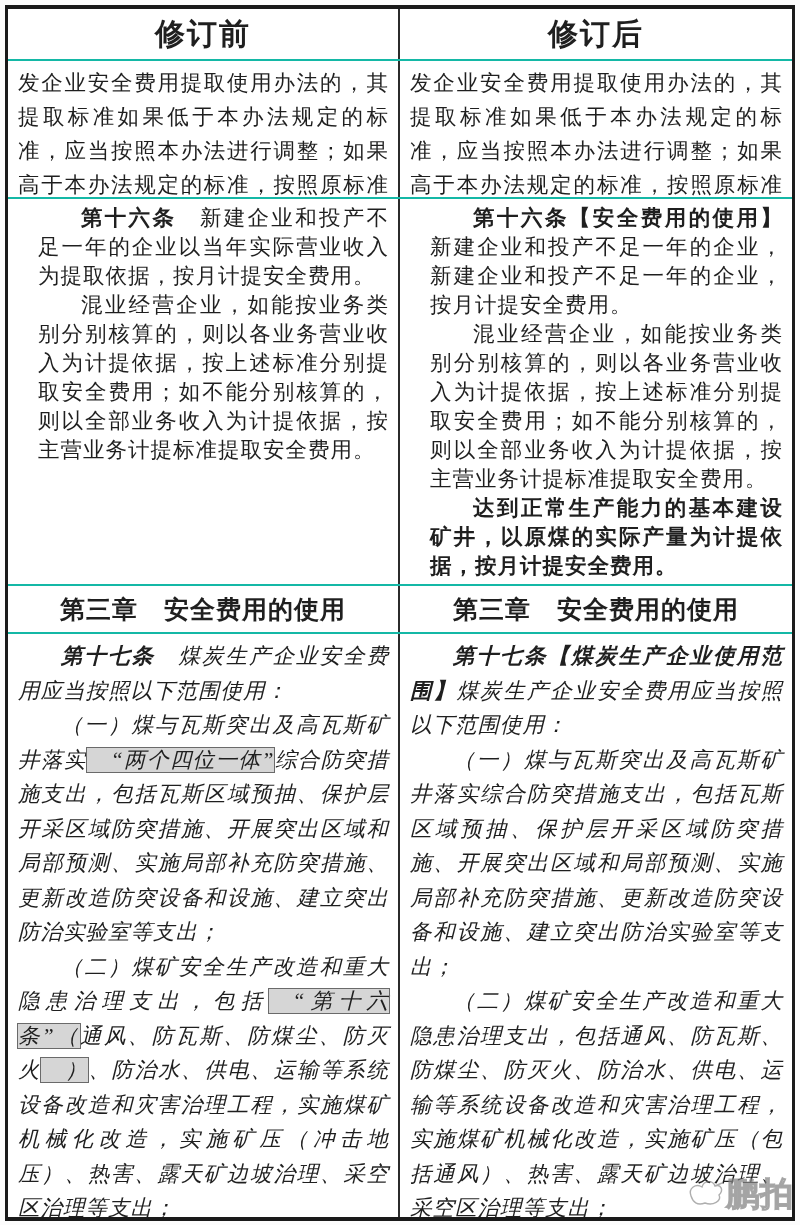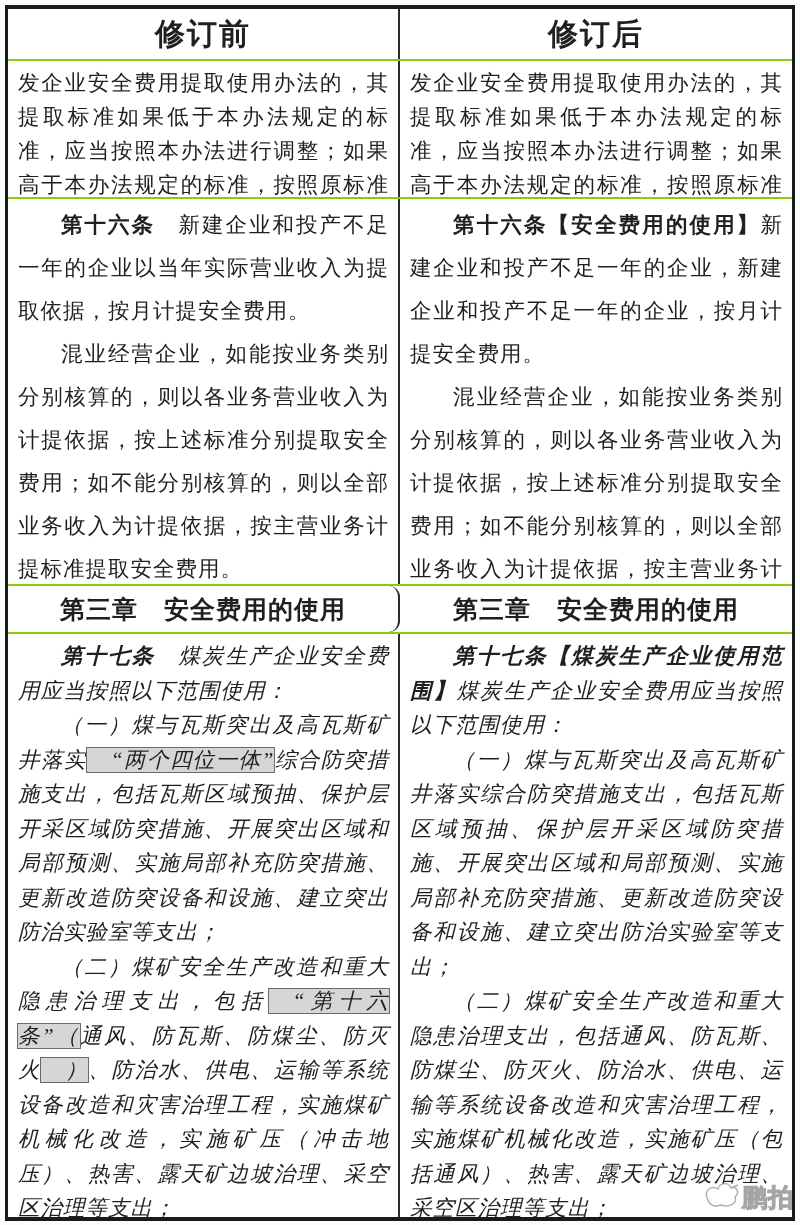--- a/index.html
+++ b/index.html
@@ -11,67 +11,67 @@
     font-family:"Liberation Serif","DejaVu Serif",serif;
   }
   .doc {
     position:absolute; left:5px; top:5px;
     width:790px; height:1216px;
     background:#ffffff;
     border:3px solid #1a1a1a;
     border-top-width:4px; border-bottom-width:4px;
     display:flex; flex-direction:column;
   }
-  .row { display:flex; border-bottom:2px solid #84cc16; }
+  .row { display:flex; border-bottom:2px solid #14b8a6; }
   .row.r4 { border-bottom:none; flex:1; min-height:0; }
   .cell { width:50%; overflow:hidden; }
   .cell.left { border-right:2px solid #2b2b2b; }
   .r-head { height:52px; }
   .head {
     display:flex; align-items:center; justify-content:center;
     font-family:"Liberation Sans","DejaVu Sans",sans-serif;
     font-weight:bold; font-size:30px; letter-spacing:2px;
   }
   .r1 { height:138px; }
   .r2 { height:387px; }
   .r-chap { height:48px; }
   .chapter {
     display:flex; align-items:center; justify-content:center;
     font-family:"Liberation Sans","DejaVu Sans",sans-serif;
-    font-weight:bold; font-size:25px; letter-spacing:1px;border-radius:11px;
+    font-weight:bold; font-size:25px; letter-spacing:1px;
   }
   .body-cell {
     padding:5px 9px 0 10px;
     font-size:21.5px;
     letter-spacing:1px;
     text-align:justify;
     text-align-last:left;
   }
   .r1 .body-cell { line-height:34px; }
-  .r2 .body-cell { line-height:43px; }
+  .r2 .body-cell { line-height:29px;margin-left:20px; }
   .r4 .body-cell { line-height:34.5px;font-style:italic; }
   p.para { text-align:justify; text-align-last:left; }
   p.para.indent { text-indent:2em; }
   span.bold {
     font-weight:bold;
     font-family:"Liberation Sans","DejaVu Sans",sans-serif;
   }
   span.hl {
     background:#d6d6d6;
     outline:1.5px solid #6a6a6a;
     padding-left:24px;
   }
   .watermark {
     position:absolute; right:6px; bottom:8px;
     display:flex; align-items:center;
     opacity:0.8; pointer-events:none;
   }
   .wm-text {
     font-family:Liberation Mono, monospace;
-    font-weight:bold; font-size:25px; letter-spacing:1px;
+    font-weight:bold; font-size:33px; letter-spacing:1px;
     color:rgba(150,150,150,0.45);
     -webkit-text-stroke:1.2px rgba(130,130,130,0.85);
   }
 </style>
 </head>
 <body>
 
 <div class="doc">
 
   <div class="row r-head">

